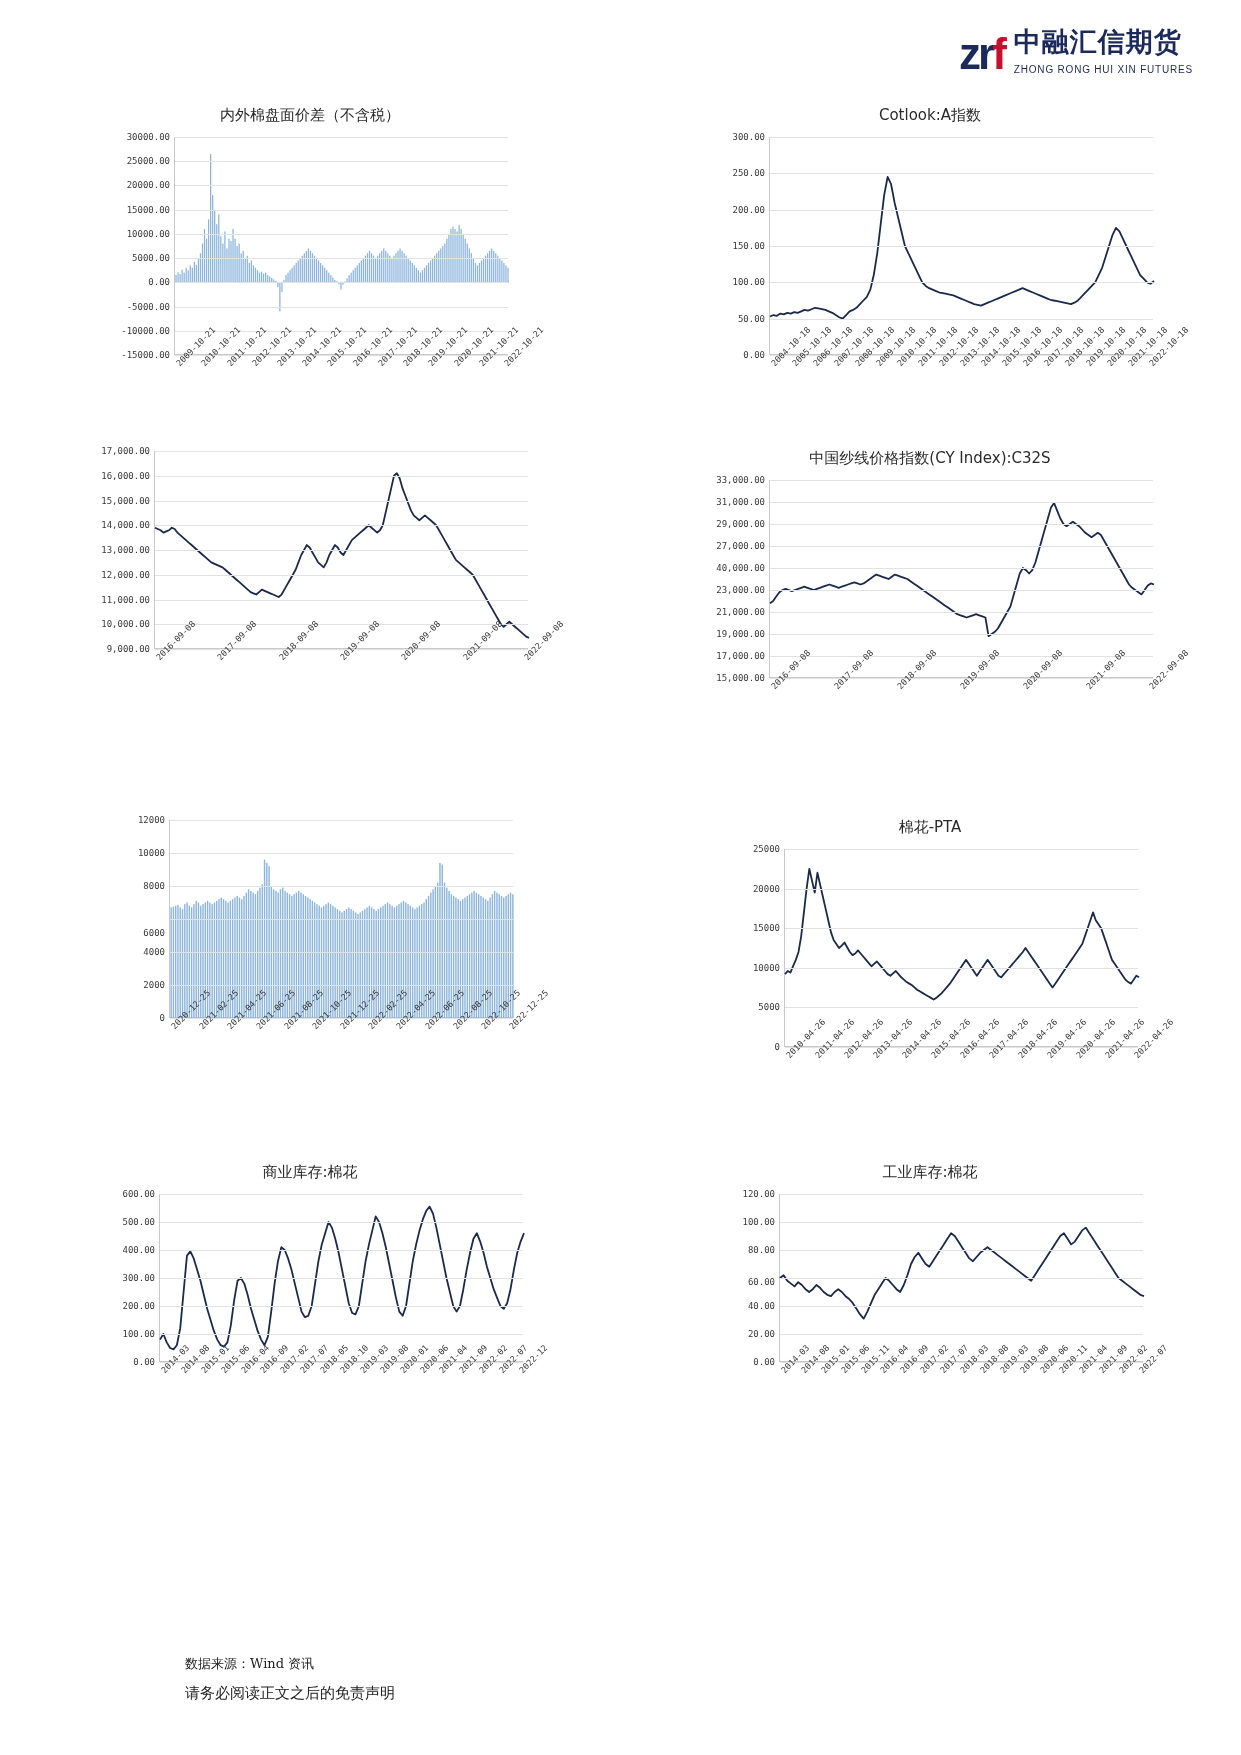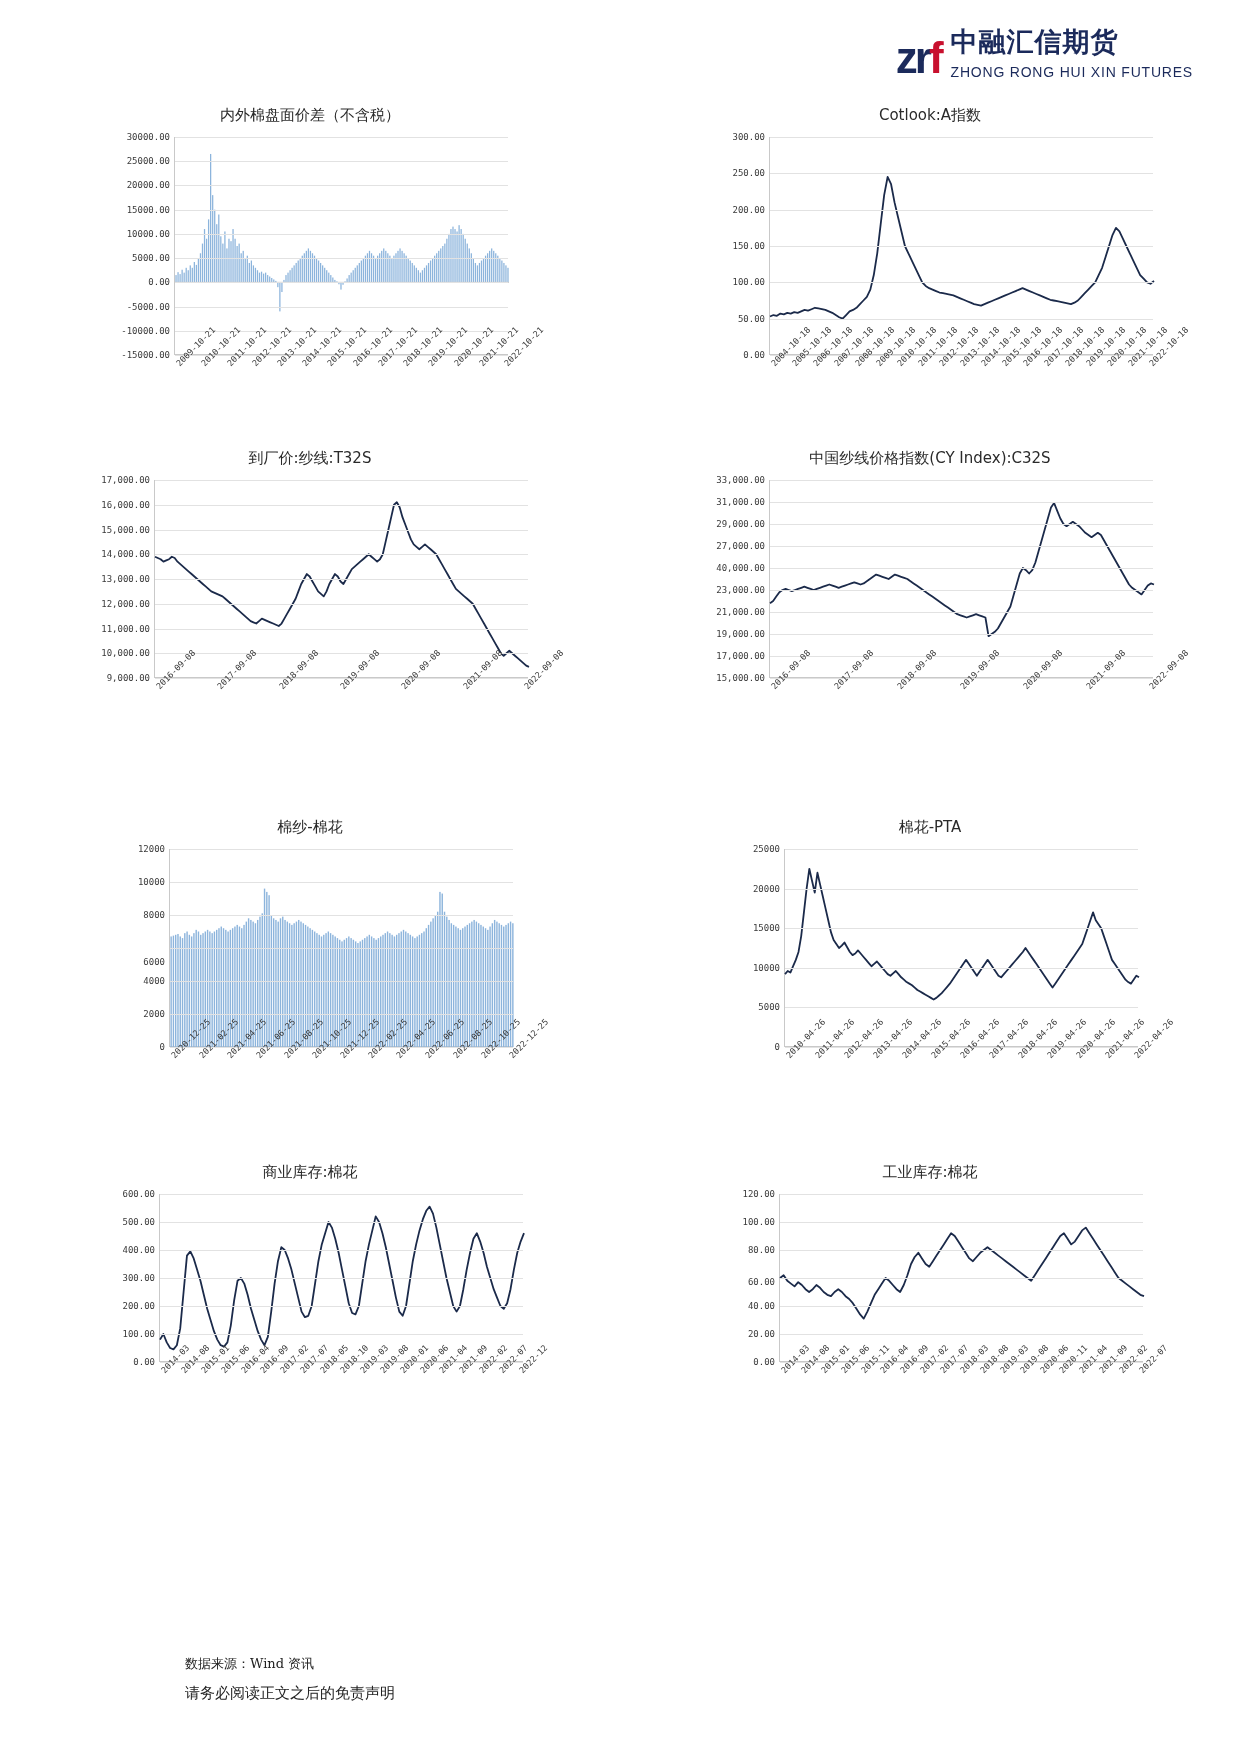--- a/index.html
+++ b/index.html
@@ -7,21 +7,21 @@
     width:1241px;height:1755px;background:#ffffff;
     font-family:"Liberation Sans", sans-serif;
     color:#1a1a2e;position:relative;overflow:hidden;
   }
   
   .header{position:absolute;top:28px;right:48px;display:flex;align-items:flex-end;gap:10px;}
   .logo-mark{font-family:"Liberation Sans",sans-serif;font-size:44px;font-weight:bold;color:#1b2a5b;letter-spacing:-3px;line-height:1;}
   .logo-mark .f{color:#c8102e;}
   .logo-text{display:flex;flex-direction:column;line-height:1.05;}
   .logo-cn{font-size:27px;font-weight:bold;color:#1b2a5b;letter-spacing:1px;}
-  .logo-en{font-size:14px;color:#1b2a5b;letter-spacing:0.8px;margin-top:9px;}
+  .logo-en{font-size:10px;color:#1b2a5b;letter-spacing:0.8px;margin-top:9px;}
 
   
   .grid{position:absolute;left:0;top:100px;width:1241px;}
   .row{display:flex;width:1241px;}
   .cell{width:620px;box-sizing:border-box;}
   .chart-title{text-align:center;font-size:15px;color:#2a2a2a;margin:6px 0 4px 0;font-family:"DejaVu Sans",sans-serif;}
   .plotwrap{position:relative;margin:0 auto;}
   .ylabels{position:absolute;left:0;top:0;height:100%;width:78px;}
   .ylab{position:absolute;right:4px;transform:translateY(-50%);font-size:9px;color:#3a3a3a;font-family:"DejaVu Sans Mono",monospace;white-space:nowrap;}
   .plotarea{position:absolute;border-left:1px solid #c9c9c9;border-bottom:1px solid #c9c9c9;box-sizing:border-box;}
@@ -306,21 +306,20 @@
             <div class="xlab" style="left: 336px; top: 2px;">2020-10-18</div>
             <div class="xlab" style="left: 357px; top: 2px;">2021-10-18</div>
             <div class="xlab" style="left: 378px; top: 2px;">2022-10-18</div>
           </div>
         </div>
     </div>
   </div>
 
   <div class="row" style="margin-top:14px;">
     <div class="cell">
-      <div class="chart-title">到厂价:纱线:T32S</div>
       <div class="plotwrap" style="width:460px;height:280px;">
           <div class="ylabels" style="width: 74px;">
             <div class="ylab" style="top: 8px;">17,000.00</div>
             <div class="ylab" style="top: 32.75px;">16,000.00</div>
             <div class="ylab" style="top: 57.5px;">15,000.00</div>
             <div class="ylab" style="top: 82.25px;">14,000.00</div>
             <div class="ylab" style="top: 107px;">13,000.00</div>
             <div class="ylab" style="top: 131.75px;">12,000.00</div>
             <div class="ylab" style="top: 156.5px;">11,000.00</div>
             <div class="ylab" style="top: 181.25px;">10,000.00</div>
@@ -389,21 +388,20 @@
             <div class="xlab" style="left: 252px; top: 2px;">2020-09-08</div>
             <div class="xlab" style="left: 315px; top: 2px;">2021-09-08</div>
             <div class="xlab" style="left: 378px; top: 2px;">2022-09-08</div>
           </div>
         </div>
     </div>
   </div>
 
   <div class="row" style="margin-top:60px;">
     <div class="cell">
-      <div class="chart-title">棉纱-棉花</div>
       <div class="plotwrap" style="width:430px;height:280px;">
           <div class="ylabels" style="width: 74px;">
             <div class="ylab" style="top: 8px;">12000</div>
             <div class="ylab" style="top: 41px;">10000</div>
             <div class="ylab" style="top: 74px;">8000</div>
             <div class="ylab" style="top: 107px; margin-top: 14px;">6000</div>
             <div class="ylab" style="top: 140px;">4000</div>
             <div class="ylab" style="top: 173px;">2000</div>
             <div class="ylab" style="top: 206px;">0</div>
           </div>

